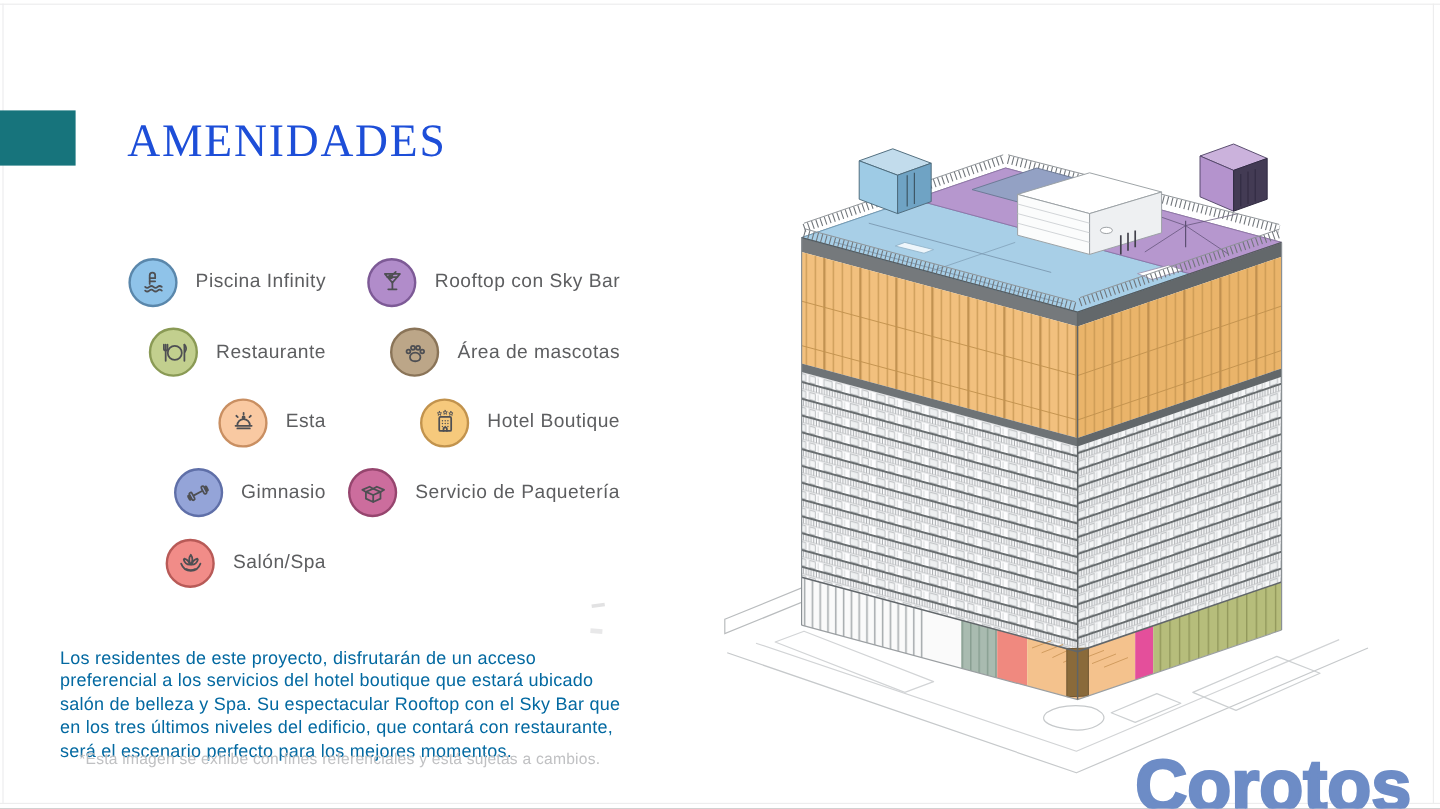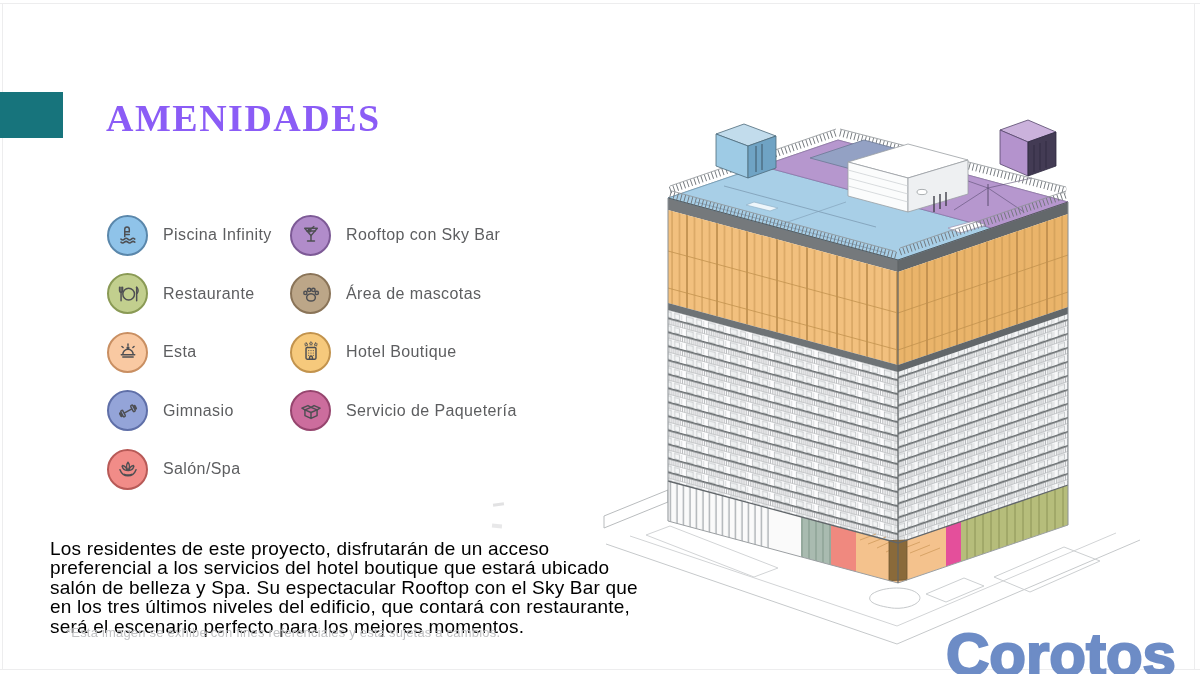--- a/index.html
+++ b/index.html
@@ -8,35 +8,35 @@
   
   .edge{position:absolute;background:#ededee;}
   .edge.top{left:0;top:3px;width:1200px;height:1px;}
   .edge.bottom{left:0;top:669px;width:1200px;height:1px;}
   .edge.left{left:2px;top:3px;width:1px;height:667px;}
   .edge.right{left:1194px;top:3px;width:1px;height:667px;}
 
   .accent-block{position:absolute;left:0;top:92px;width:63px;height:46px;background:var(--accent,#17747c);}
 
   .page-title{position:absolute;left:106px;top:98px;margin:0;
-     font-family:"Liberation Serif",serif;font-weight:700;font-size:38px;line-height:40px;
-     letter-spacing:1.5px;color:#8b5cf6;transform:scaleY(1.02);}
+     font-family:"Liberation Serif",serif;font-weight:400;font-size:38px;line-height:40px;
+     letter-spacing:1.5px;color:#1d4ed8;transform:scaleY(1.02);}
 
   .amenity-col{position:absolute;top:206px;display:flex;flex-direction:column;}
   .col-1{left:107px;}
   .col-2{left:290px;}
-  .amenity{height:58.5px;display:flex;align-items:center;}
+  .amenity{height:58.5px;display:flex;align-items:center;justify-content:flex-end;}
   .circle{width:41px;height:41px;box-sizing:border-box;border:2px solid #888;border-radius:50%;
           display:flex;align-items:center;justify-content:center;flex:0 0 41px;}
   .glyph{width:26px;height:26px;stroke:#4e4f53;fill:none;stroke-width:1.35;
          stroke-linecap:round;stroke-linejoin:round;}
   .amenity-label{margin-left:15px;font-size:16px;color:#5d5e60;letter-spacing:.4px;white-space:nowrap;}
 
-  .description{position:absolute;left:50px;top:539px;font-size:19px;line-height:19.4px;
-               color:#000000;letter-spacing:.2px;}
+  .description{position:absolute;left:50px;top:539px;font-size:15px;line-height:19.4px;
+               color:#0369a1;letter-spacing:.2px;}
   .disclaimer{position:absolute;left:50px;top:625px;font-size:13px;color:#c0c1c3;letter-spacing:.2px;margin-left:16px;}
 
   .watermark{position:absolute;left:946px;top:584px;font-size:60px;font-weight:bold;
              letter-spacing:0px;color:#6d8cc6;-webkit-text-stroke:2.2px #6d8cc6;}
 
   .building{position:absolute;left:596px;top:88px;width:548px;height:584px;}
   .building svg{overflow:visible;}
 
   .artifact{position:absolute;background:#e2e2e3;}
   .a1{left:493px;top:503px;width:11px;height:3px;transform:rotate(-8deg);}

